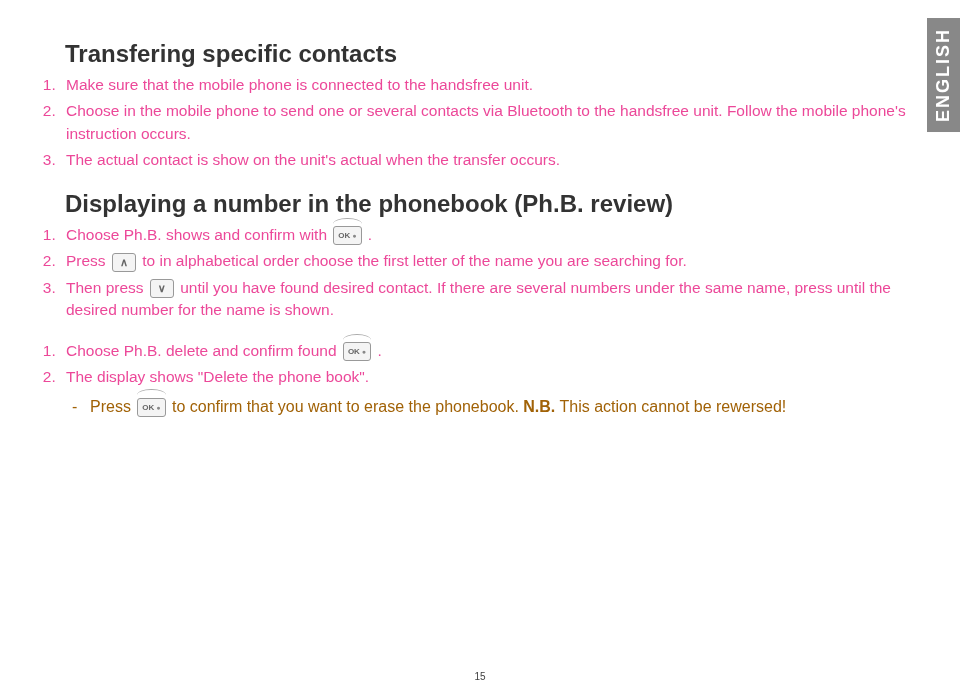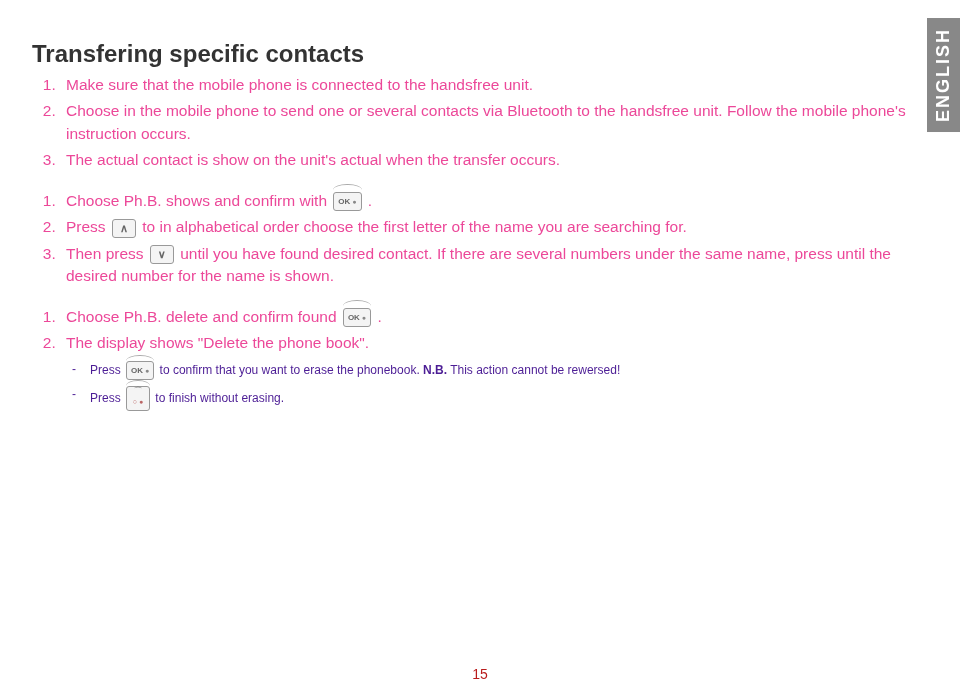--- a/index.html
+++ b/index.html
@@ -24,35 +24,36 @@
     writing-mode: vertical-rl;
     transform: rotate(180deg);
     padding: 10px 6px;
   }
   h2 {
     font-family: "Gill Sans", "Gill Sans MT", "Trebuchet MS", sans-serif;
     font-weight: bold;
     font-size: 24px;
     color: #333;
     margin-bottom: 6px;
+    margin-left: 33px;
   }
   .section { margin-bottom: 18px; }
   ol { list-style: decimal; padding-left: 28px; }
   ol li {
     font-size: 15.5px;
     line-height: 1.45;
     color: #ec4899;
     margin-bottom: 4px;
     padding-left: 6px;
   }
   ul.dash { list-style: none; padding-left: 40px; margin-top: 6px; }
   ul.dash li {
-    font-size: 12px;
+    font-size: 16px;
     line-height: 1.45;
-    color: #4c1d95;
+    color: #a16207;
     margin-bottom: 6px;
     position: relative;
     padding-left: 18px;
   }
   ul.dash li::before {
     content: "-";
     position: absolute;
     left: 0;
   }
   .icon-btn {
@@ -75,41 +76,42 @@
   .icon-up::before { content: "∧"; font-size: 11px; font-weight: bold; }
   .icon-down::before { content: "∨"; font-size: 11px; font-weight: bold; }
   .icon-red::before { content: "⌒"; font-size: 9px; display:block; line-height:6px; }
   .icon-red::after { content: "○ ●"; font-size: 7px; color: #b66; }
   .pagenum {
     position: absolute;
     bottom: 14px;
     left: 0;
     right: 0;
     text-align: center;
-    font-size: 14px;
-    color: #b91c1c;
+    font-size: 10px;
+    color: #404040;
   }
   .ok-wrap { display:inline-block; position:relative; }
   .ok-wrap .arc { position:absolute; top:-6px; left:2px; right:2px; height:6px; border-top:1px solid #aaa; border-radius: 50% 50% 0 0 / 100% 100% 0 0; }
 </style>
 </head>
 <body>
 
 <div class="lang-tab">ENGLISH</div>
 
 <div class="section">
   <h2>Transfering specific contacts</h2>
   <ol>
     <li>Make sure that the mobile phone is connected to the handsfree unit.</li>
     <li>Choose in the mobile phone to send one or several contacts via Bluetooth to the handsfree unit. Follow the mobile phone's instruction occurs.</li>
     <li>The actual contact is show on the unit's actual when the transfer occurs.</li>
   </ol>
 </div>
 
 <div class="section">
+  <h2>Displaying a number in the phonebook (Ph.B. review)</h2>
   <ol>
     <li>
       <span>Choose Ph.B. shows and confirm with </span>
       <span class="ok-wrap"><span class="arc"></span><span class="icon-btn icon-ok"></span></span>
       <span>.</span>
     </li>
     <li>
       <span>Press </span>
       <span class="icon-btn icon-up"></span>
       <span> to in alphabetical order choose the first letter of the name you are searching for.</span>
@@ -132,21 +134,16 @@
     <li>The display shows "Delete the phone book".</li>
   </ol>
   <ul class="dash">
     <li>
       <span>Press </span>
       <span class="ok-wrap"><span class="arc"></span><span class="icon-btn icon-ok"></span></span>
       <span> to confirm that you want to erase the phonebook. </span>
       <strong>N.B.</strong>
       <span> This action cannot be rewersed!</span>
     </li>
-    <li>
-      <span>Press </span>
-      <span class="ok-wrap"><span class="arc"></span><span class="icon-btn icon-red"></span></span>
-      <span> to finish without erasing.</span>
-    </li>
   </ul>
 </div>
 
 <div class="pagenum">15</div>
 
 </body></html>

